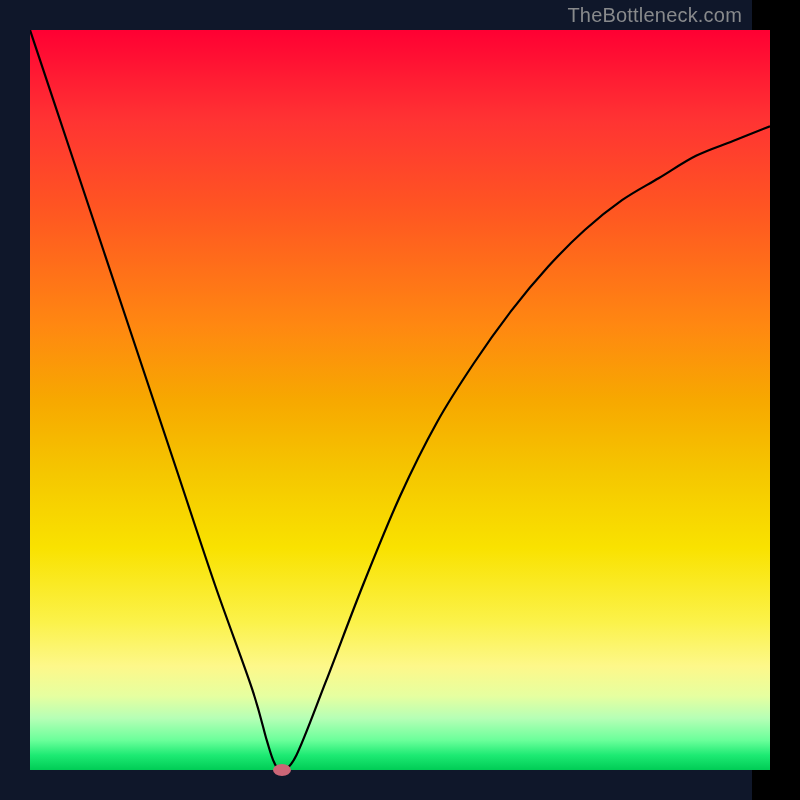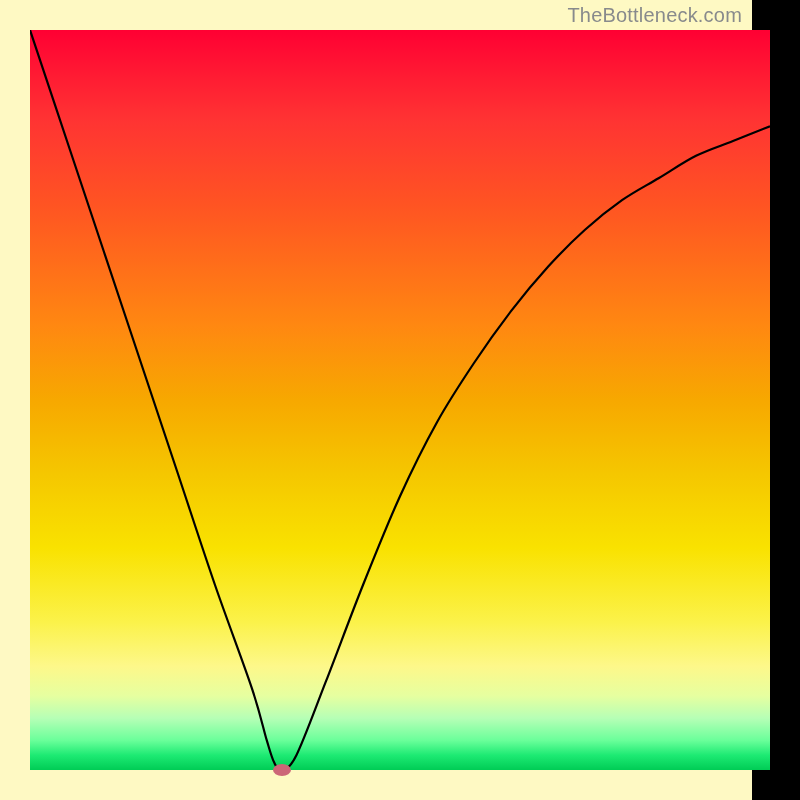--- a/index.html
+++ b/index.html
@@ -1,21 +1,21 @@
 <!DOCTYPE html>
 <html><head>
 <meta charset="utf-8">
 <style>
   * { margin: 0; padding: 0; box-sizing: border-box; }
   html, body { width: 800px; height: 800px; overflow: hidden; background: #000; }
   .stage {
     position: relative;
     width: 752px;
     height: 800px;
-    background: #fef9c3;
+    background: #0f172a;
   }
   .plot-area {
     position: absolute;
     left: 30px;
     top: 30px;
     width: 740px;
     height: 740px;
     background: linear-gradient(to bottom,
       #ff0033 0%,
       #ff1a33 6%,

